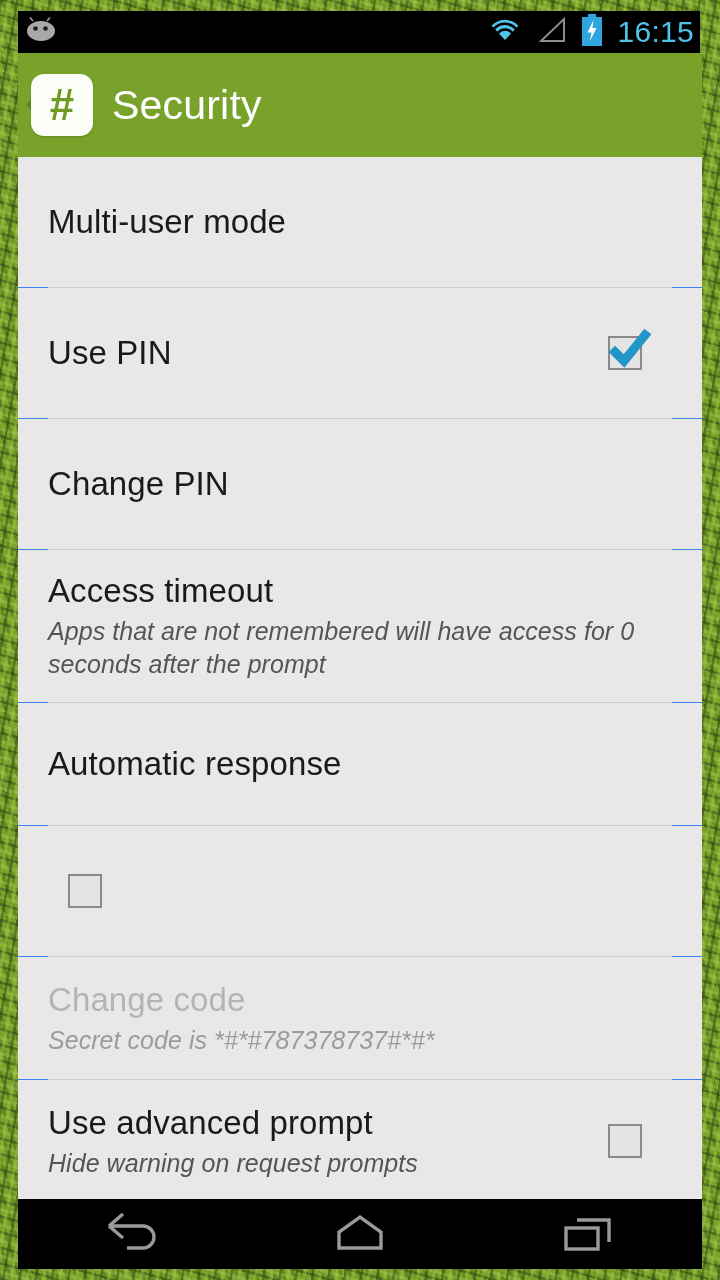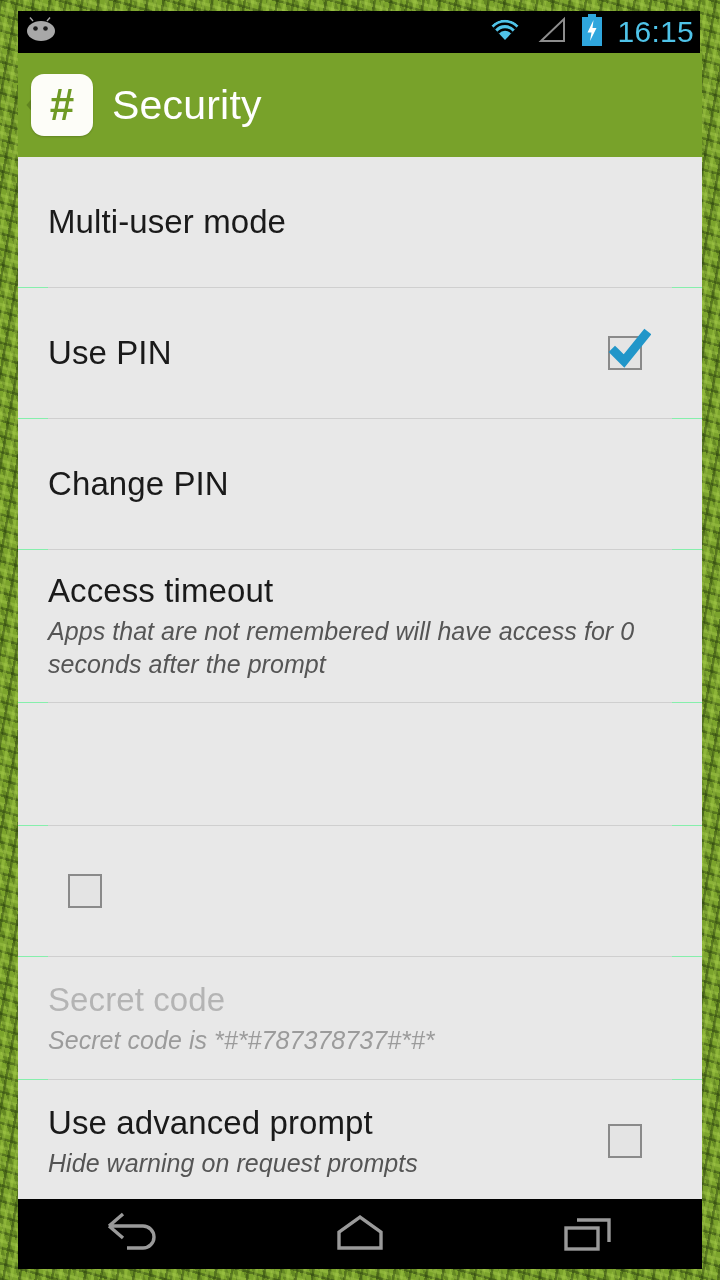--- a/index.html
+++ b/index.html
@@ -136,21 +136,21 @@
     letter-spacing: 0.2px;
   }
 
   
   #list {
     position: absolute;
     left: 0;
     top: 146px;
     width: 684px;
     height: 1042px;
-    background: #86efac;
+    background: #3b82f6;
     overflow: hidden;
   }
 
   .row {
     position: relative;
     padding: 0 30px;
     display: flex;
     align-items: center;
     background: #e8e8e8;
   }
@@ -308,32 +308,33 @@
     <div class="row" style="height:152px">
       <div class="row-text">
         <div class="row-title">Access timeout</div>
         <div class="row-sub" style="white-space:normal">Apps that are not remembered will have access for 0 seconds after the prompt</div>
       </div>
     </div>
     <div class="divider"></div>
 
     <div class="row" style="height:122px">
       <div class="row-text">
+        <div class="row-title">Automatic response</div>
       </div>
     </div>
     <div class="divider"></div>
 
     <div class="row" style="height:130px">
       <div class="checkbox"></div>
     </div>
     <div class="divider"></div>
 
     <div class="row" style="height:122px">
       <div class="row-text">
-        <div class="row-title disabled">Secret code</div>
+        <div class="row-title disabled">Change code</div>
         <div class="row-sub disabled">Secret code is *#*#787378737#*#*</div>
       </div>
     </div>
     <div class="divider"></div>
 
     <div class="row" style="height:122px">
       <div class="row-text">
         <div class="row-title">Use advanced prompt</div>
         <div class="row-sub">Hide warning on request prompts</div>
       </div>

